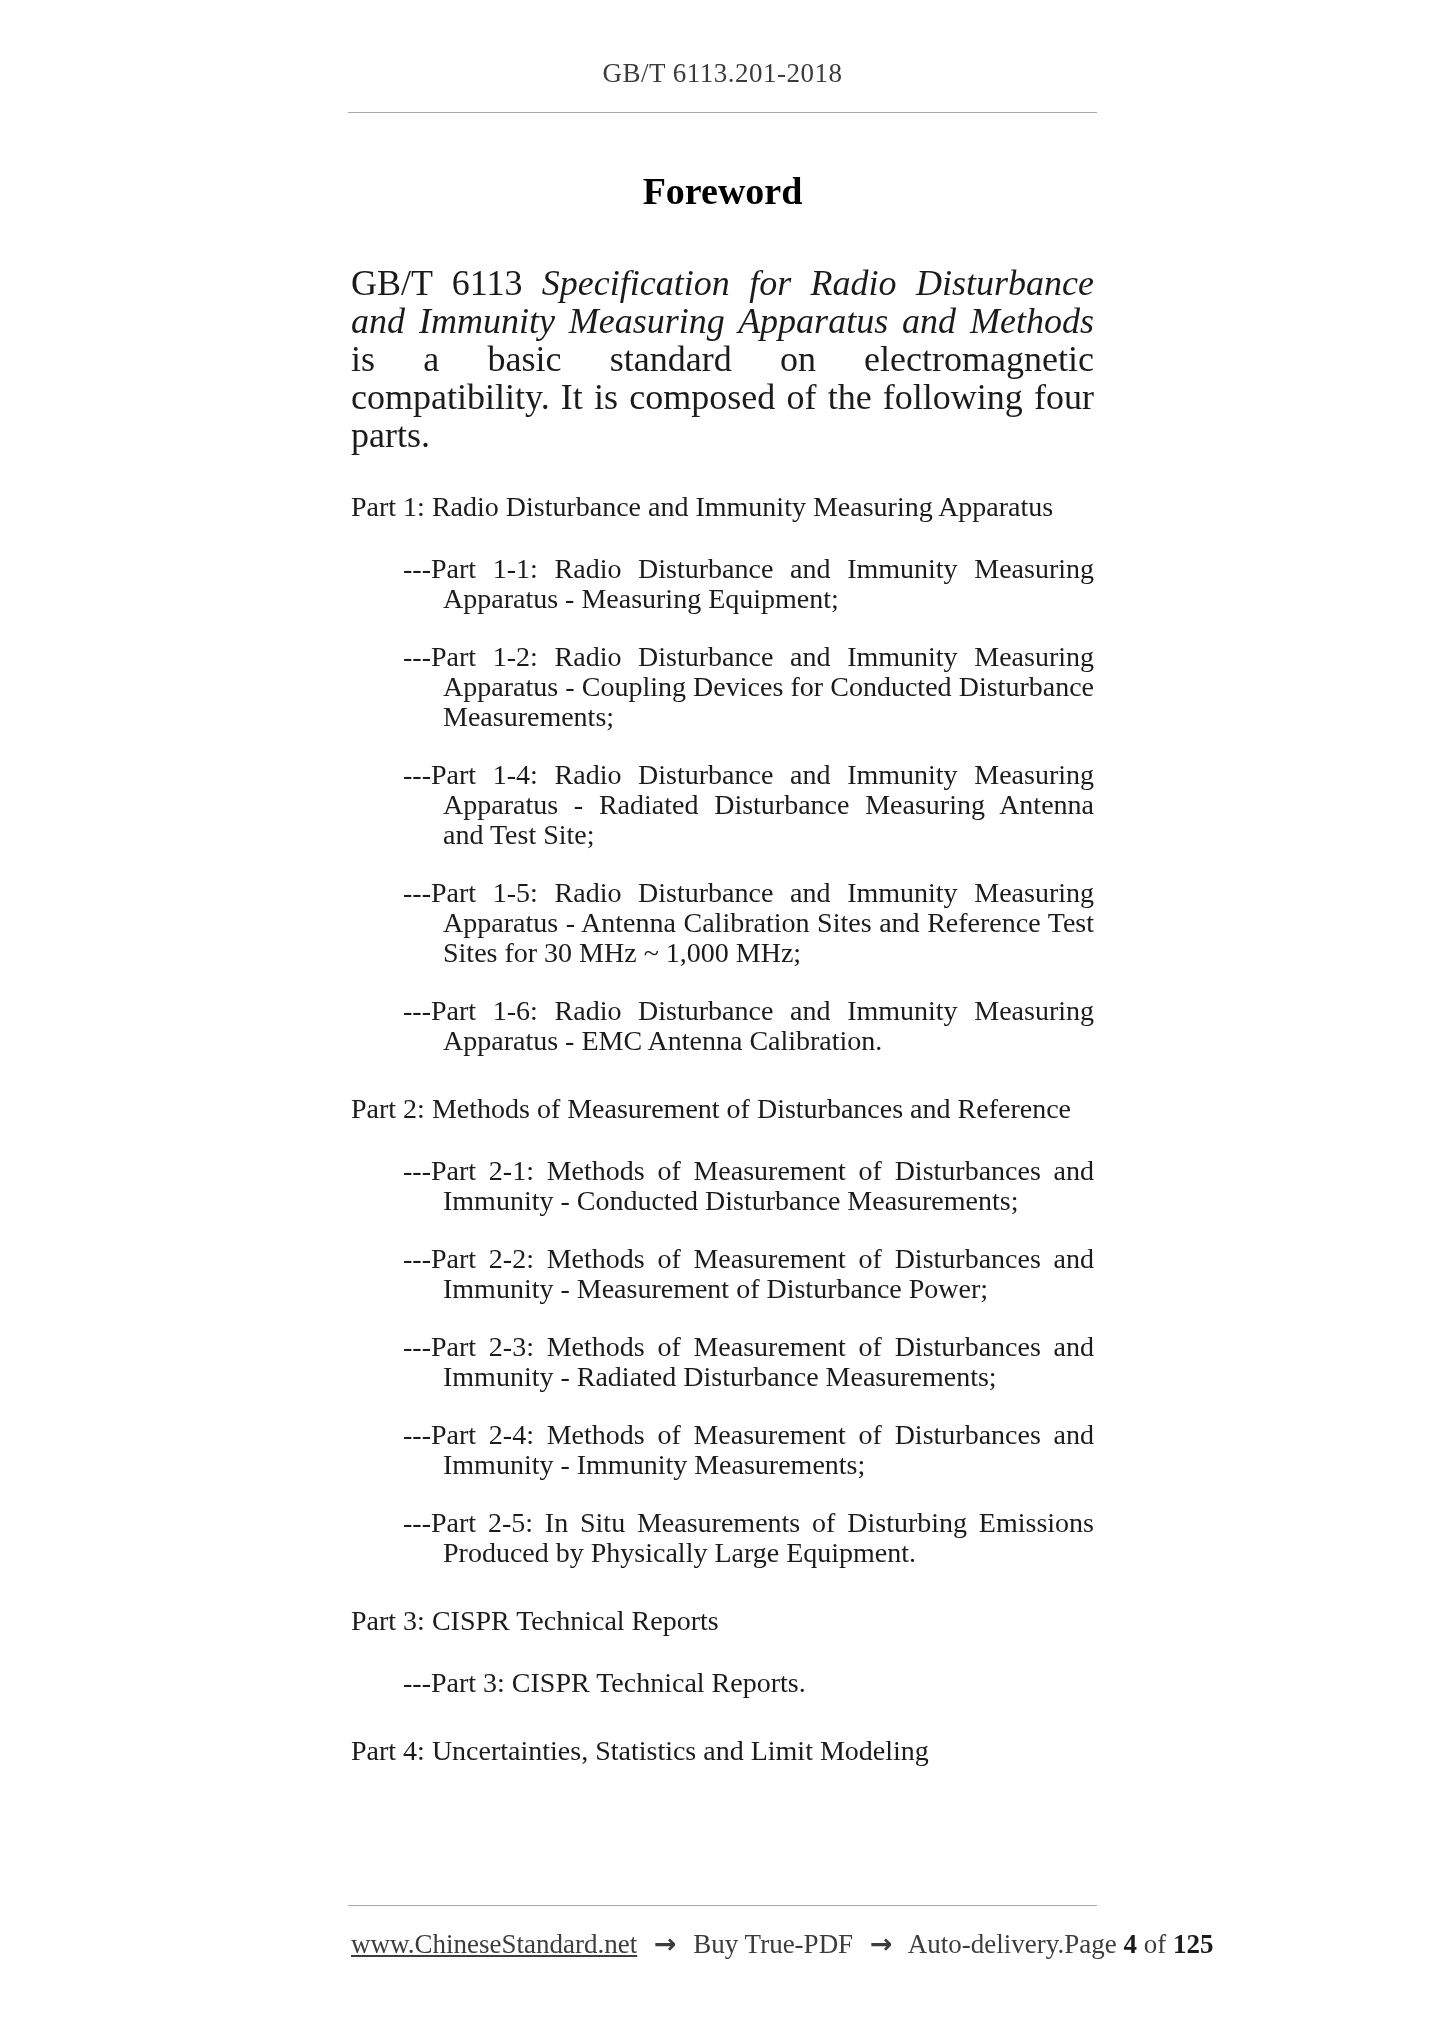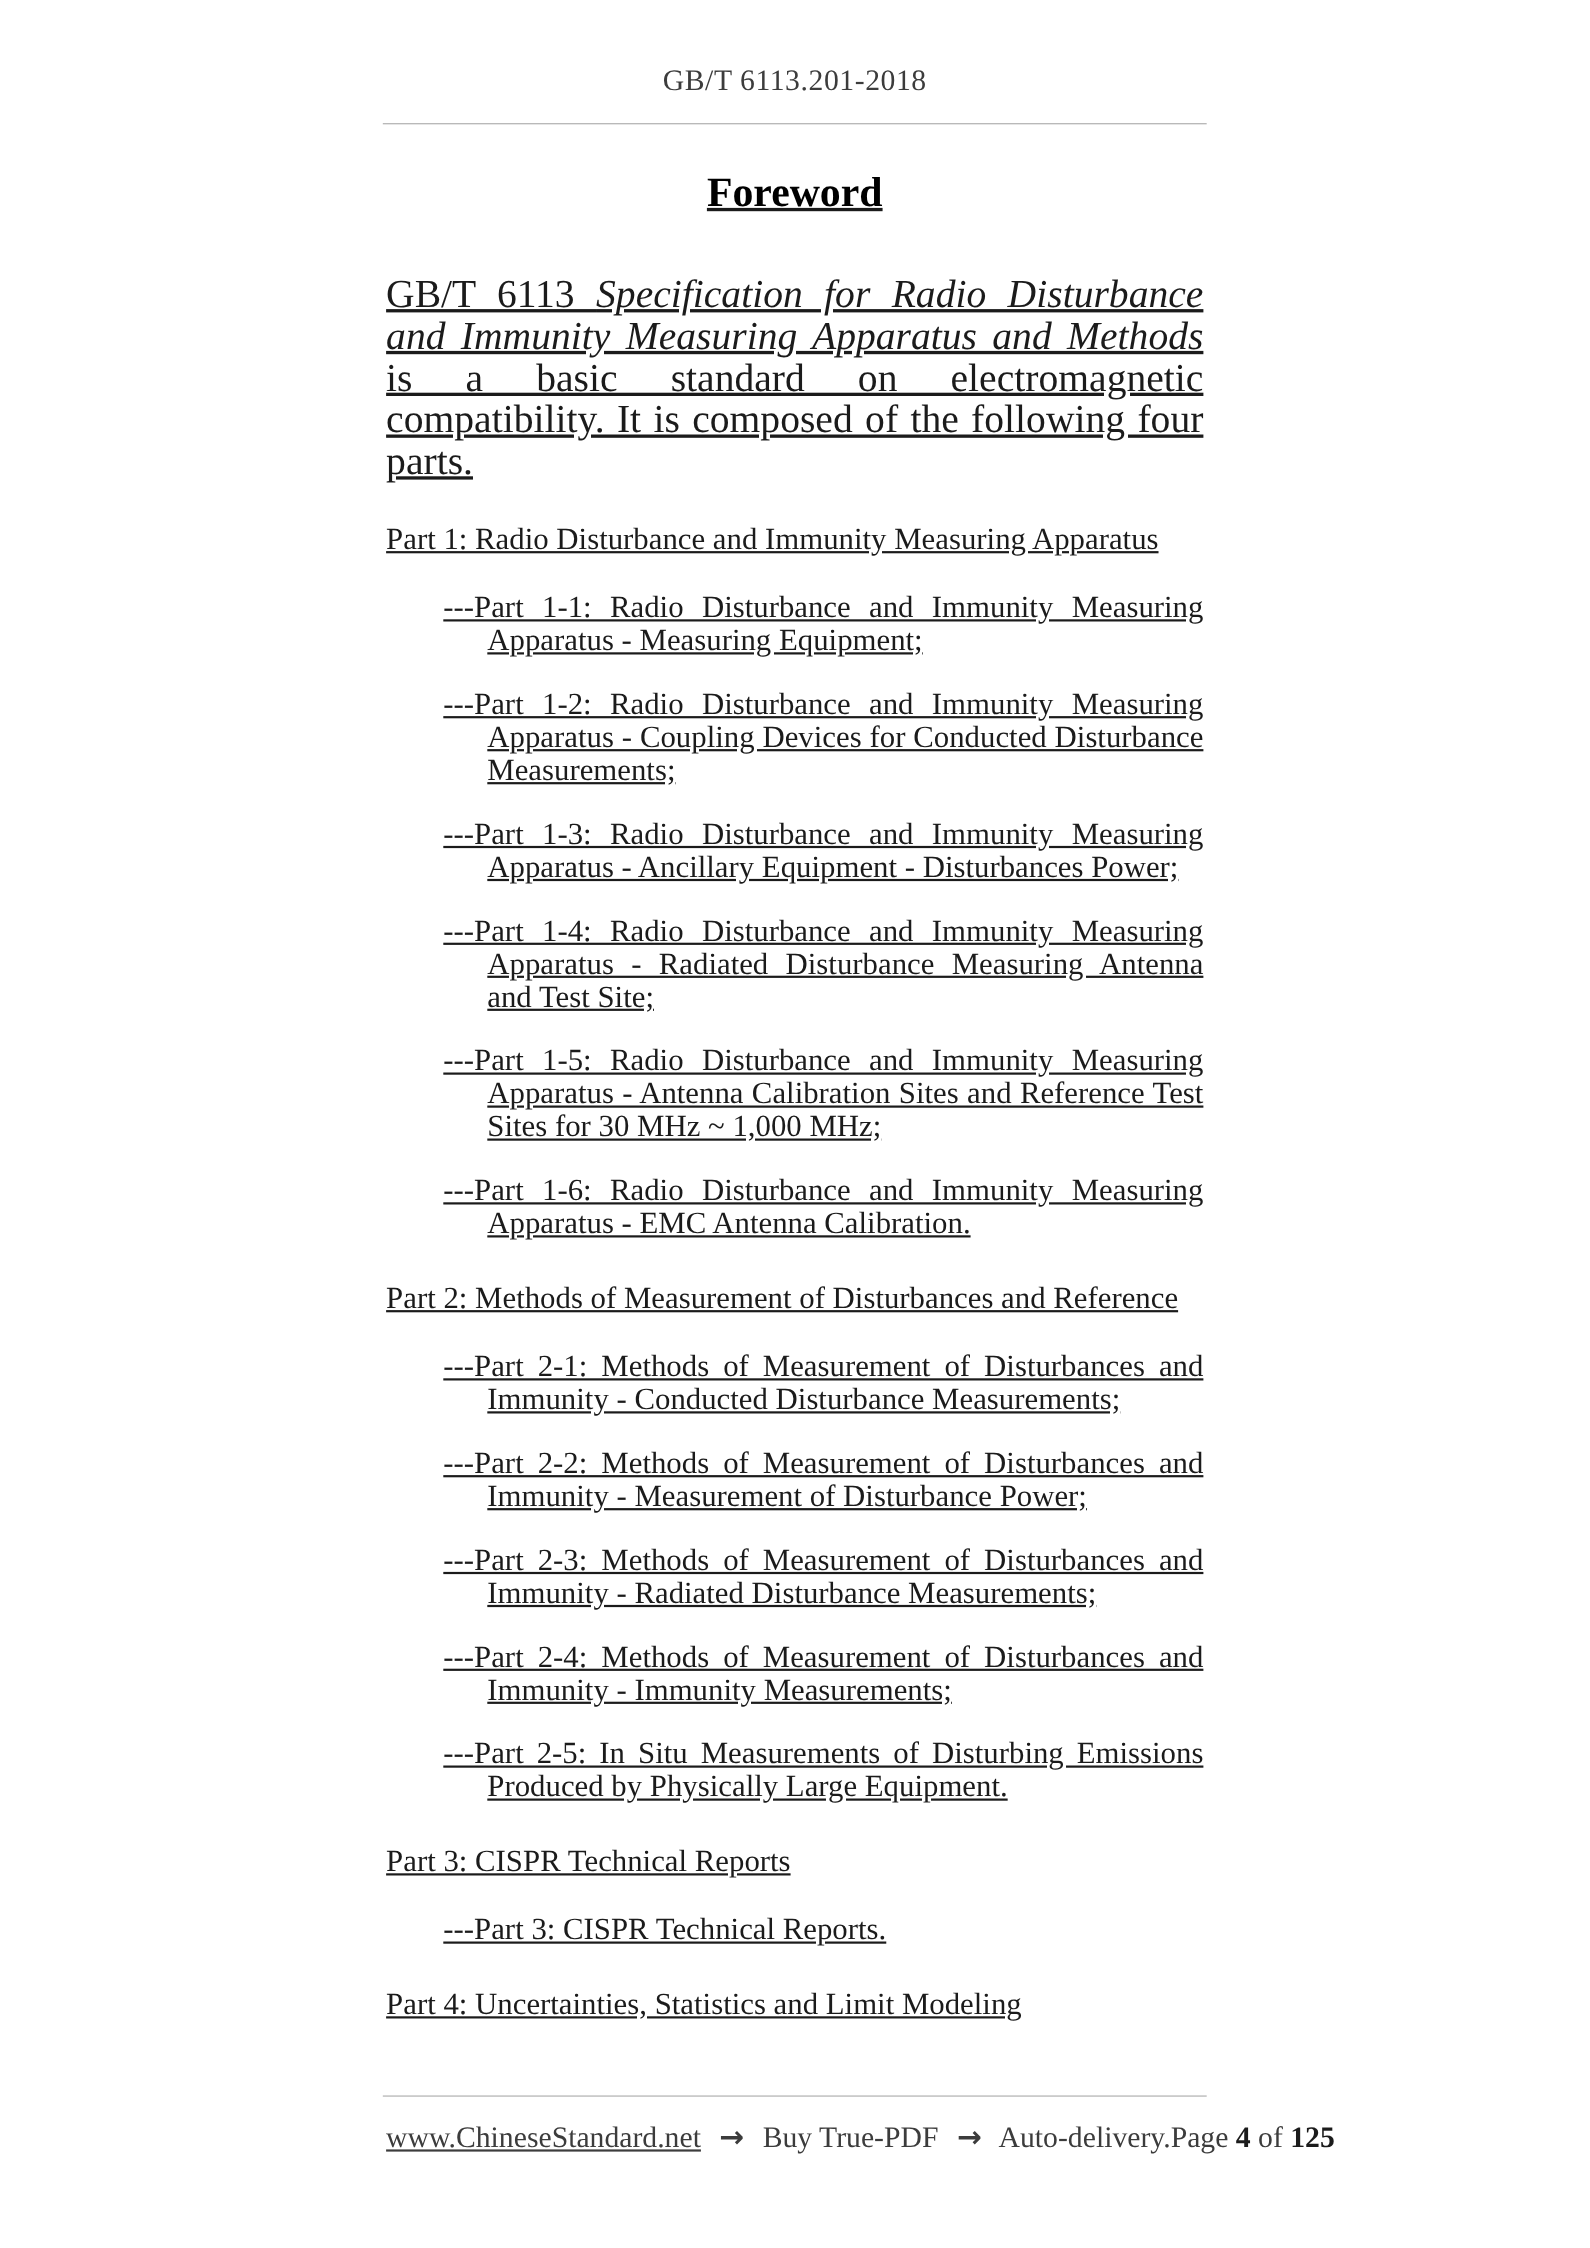--- a/index.html
+++ b/index.html
@@ -23,21 +23,21 @@
     letter-spacing: 0.5px;
   }
   .header-rule {
     position: absolute;
     top: 112px; left: 210px; right: 210px;
     border-top: 1.5px solid #a9a9a9;
     height: 0;
   }
   .content {
     position: absolute;
-    top: 150px; left: 213px; right: 213px; text-decoration: underline;
+    top: 166px; left: 213px; right: 213px;
   }
   h1.title {
     margin: 0 0 48px 0;
     text-align: center;
     font-size: 38px;
     font-weight: bold;
     color: #000;
     line-height: 50px;
   }
   p.intro {
@@ -106,21 +106,20 @@
     <p class="intro"><span>GB/T 6113 </span><em>Specification for Radio Disturbance and Immunity Measuring Apparatus and Methods</em><span> is a basic standard on electromagnetic compatibility. It is composed of the following four parts.</span></p>
 
     <div>
 
     <section class="section">
           <p class="section-heading">Part 1: Radio Disturbance and Immunity Measuring Apparatus</p>
           <div class="items">
 
           <p class="item">---Part 1-1: Radio Disturbance and Immunity Measuring Apparatus - Measuring Equipment;</p>
             <p class="item">---Part 1-2: Radio Disturbance and Immunity Measuring Apparatus - Coupling Devices for Conducted Disturbance Measurements;</p>
-            <p class="item">---Part 1-3: Radio Disturbance and Immunity Measuring Apparatus - Ancillary Equipment - Disturbances Power;</p>
             <p class="item">---Part 1-4: Radio Disturbance and Immunity Measuring Apparatus - Radiated Disturbance Measuring Antenna and Test Site;</p>
             <p class="item">---Part 1-5: Radio Disturbance and Immunity Measuring Apparatus - Antenna Calibration Sites and Reference Test Sites for 30 MHz ~ 1,000 MHz;</p>
             <p class="item">---Part 1-6: Radio Disturbance and Immunity Measuring Apparatus - EMC Antenna Calibration.</p>
           </div>
         </section>
         <section class="section">
           <p class="section-heading">Part 2: Methods of Measurement of Disturbances and Reference</p>
           <div class="items">
 
           <p class="item">---Part 2-1: Methods of Measurement of Disturbances and Immunity - Conducted Disturbance Measurements;</p>

